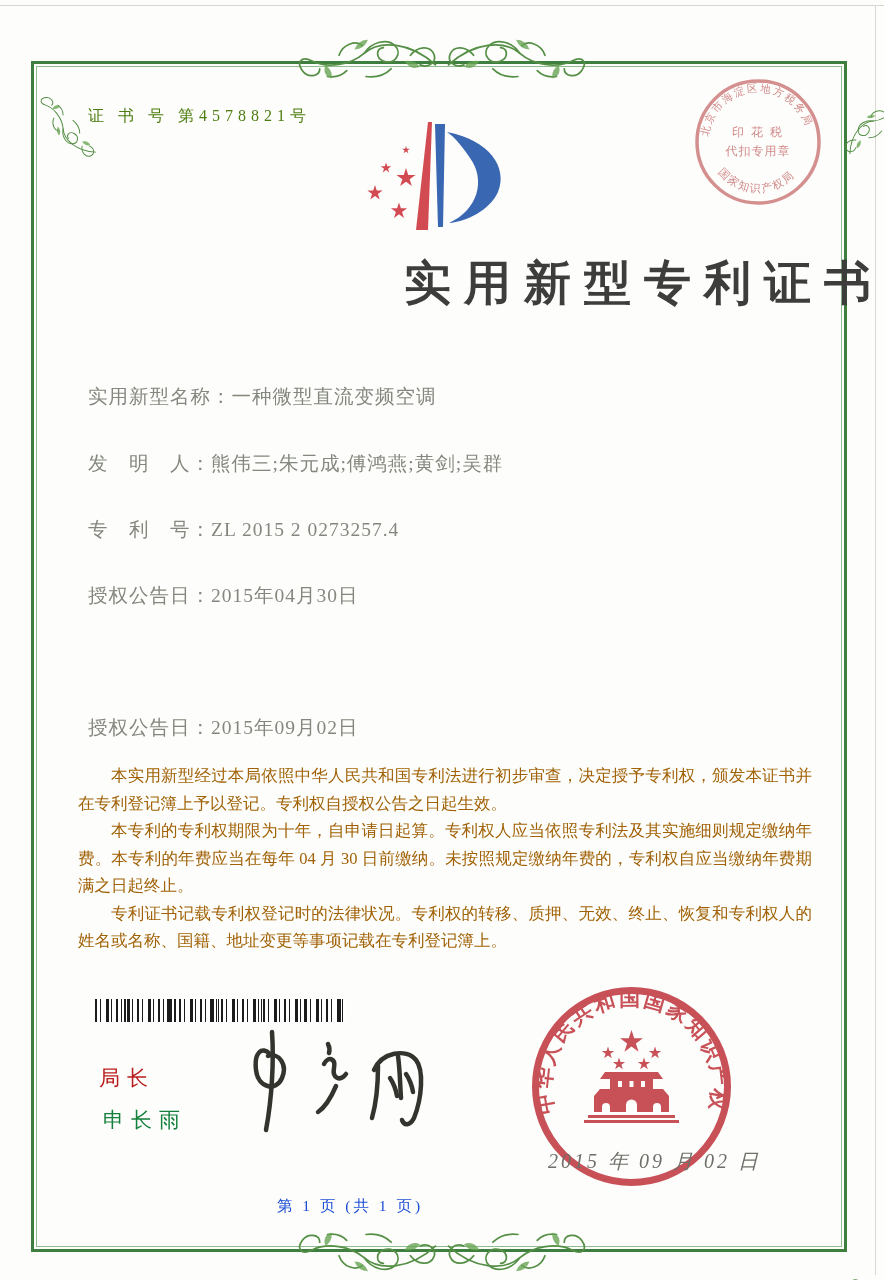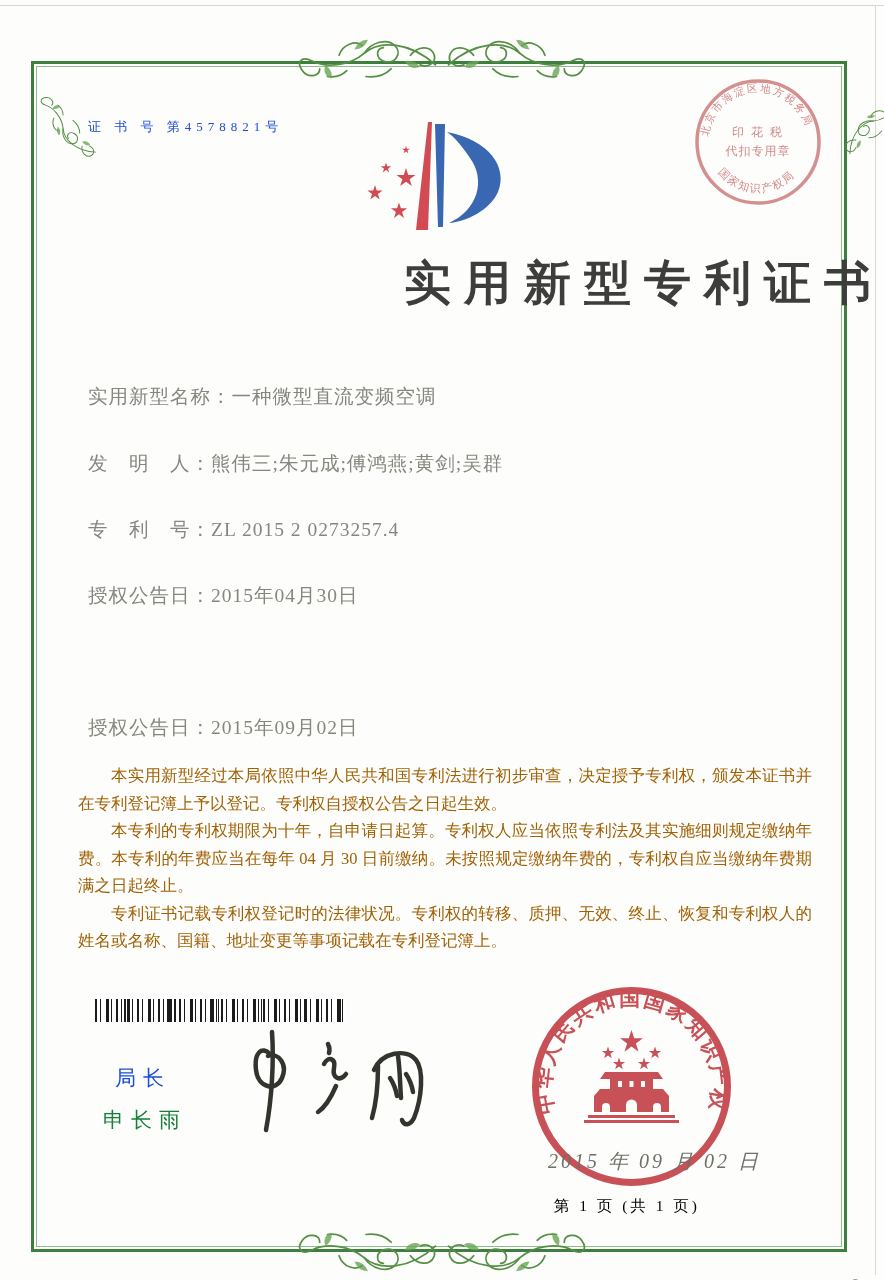--- a/index.html
+++ b/index.html
@@ -12,49 +12,49 @@
   .frame{position:absolute;left:31px;top:61px;width:810px;height:1185px;border:3px solid #3e7e3e;}
   .frame-inner{position:absolute;left:2px;top:2px;right:2px;bottom:2px;border:1px solid #8fbd8f;}
   .orn{position:absolute;pointer-events:none;}
   .orn-top{left:292px;top:33px;}
   .orn-bottom{left:292px;top:1218px;transform:scaleY(-1);}
   .corner-tl{left:-8px;top:20px;}
   .corner-tr{left:800px;top:20px;}
   .corner-bl{left:-8px;top:1204px;}
   .corner-br{left:800px;top:1204px;}
 
-  .cert-no{position:absolute;left:88px;top:118px;font-size:13px;letter-spacing:5px;color:#1d4ed8;}
+  .cert-no{position:absolute;left:88px;top:106px;font-size:16px;letter-spacing:5px;color:#4d7c0f;}
   .logo{position:absolute;left:350px;top:116px;}
   .title{position:absolute;left:0;top:252px;width:884px;text-align:right;
          font-size:47px;font-weight:bold;letter-spacing:13px;color:#3d3d3b;}
 
   .field{position:absolute;left:88px;width:720px;font-size:19.5px;letter-spacing:1px;
          color:#84877e;white-space:nowrap;}
   .f0{top:383px}.f1{top:450px}.f2{top:516px}.f3{top:582px}.f4{top:648px}.f5{top:714px}
 
   .body-text{position:absolute;left:78px;top:762px;width:734px;font-size:16.5px;
              line-height:27.5px;color:#a16207;text-align:justify;}
   .body-text p{margin:0;text-indent:2em;}
 
   .barcode{position:absolute;left:95px;top:999px;width:252px;height:23px;background-color:#fff;
     background-image:
       repeating-linear-gradient(90deg,#1c1c1c 0 2px,transparent 2px 5px,#1c1c1c 5px 6px,transparent 6px 11px,#1c1c1c 11px 14px,transparent 14px 16px,#1c1c1c 16px 17px,transparent 17px 21px),
       repeating-linear-gradient(90deg,transparent 0 29px,#1c1c1c 29px 31px,transparent 31px 37px,#1c1c1c 37px 38px,transparent 38px 43px);}
 
-  .officer-title{position:absolute;left:115px;top:1064px;font-size:21px;letter-spacing:7px;color:#1d4ed8;}
+  .officer-title{position:absolute;left:99px;top:1064px;font-size:21px;letter-spacing:7px;color:#b91c1c;}
   .officer-name{position:absolute;left:103px;top:1106px;font-size:21px;letter-spacing:7px;color:#15803d;}
   .signature{position:absolute;left:232px;top:1026px;}
 
   .main-seal{position:absolute;left:528px;top:983px;z-index:2;}
   .seal-date{position:absolute;left:548px;top:1148px;z-index:3;font-size:20px;
              letter-spacing:3px;color:#6f6e69;font-style:italic;}
   .tax-seal{position:absolute;left:692px;top:76px;}
 
-  .footer{position:absolute;left:0;top:1196px;width:700px;text-align:right;
-          font-size:15.5px;letter-spacing:3px;color:#000000;}
+  .footer{position:absolute;left:0;top:1196px;width:700px;text-align:center;
+          font-size:15.5px;letter-spacing:3px;color:#1d4ed8;}
 </style>
 </head>
 <body>
 
 <svg width="0" height="0" style="position:absolute" aria-hidden="true">
   <defs>
     <path id="star" d="M0,-1 L0.2245,-0.309 L0.9511,-0.309 L0.3633,0.118 L0.5878,0.809 L0,0.382 L-0.5878,0.809 L-0.3633,0.118 L-0.9511,-0.309 L-0.2245,-0.309 Z"></path>
     <symbol id="scroll" viewBox="0 0 150 56">
       <g fill="none" stroke="#558f46" stroke-width="1.8" stroke-linecap="round">
         <path d="M4,30 C30,6 62,4 78,18 C92,30 116,34 132,26 C144,20 148,28 142,36 C136,44 124,42 124,34"></path>

